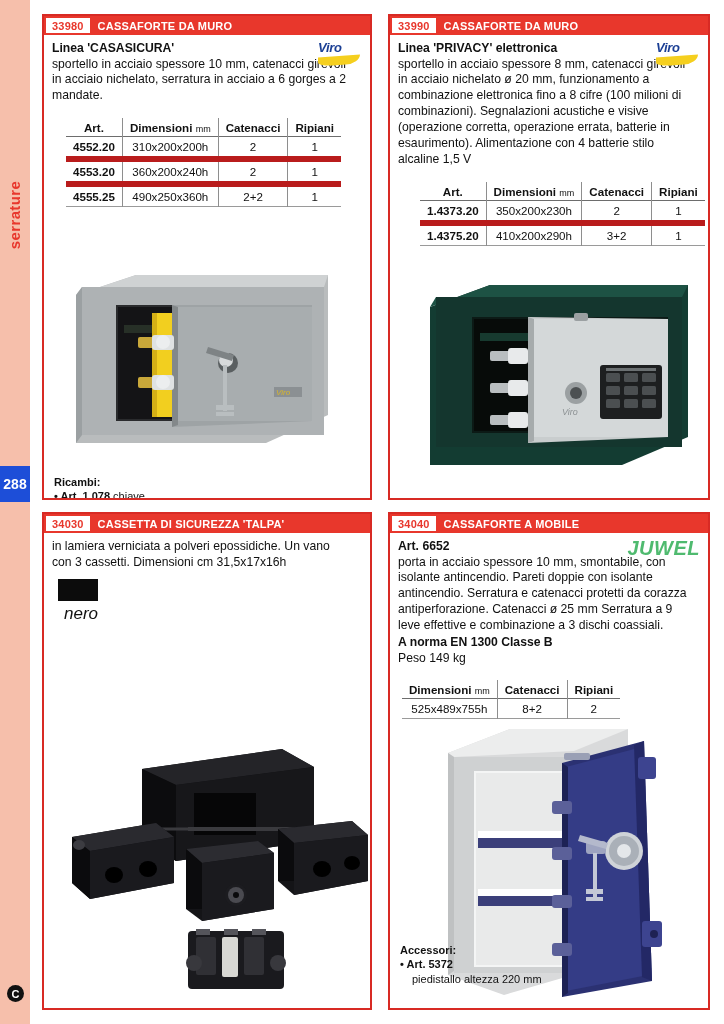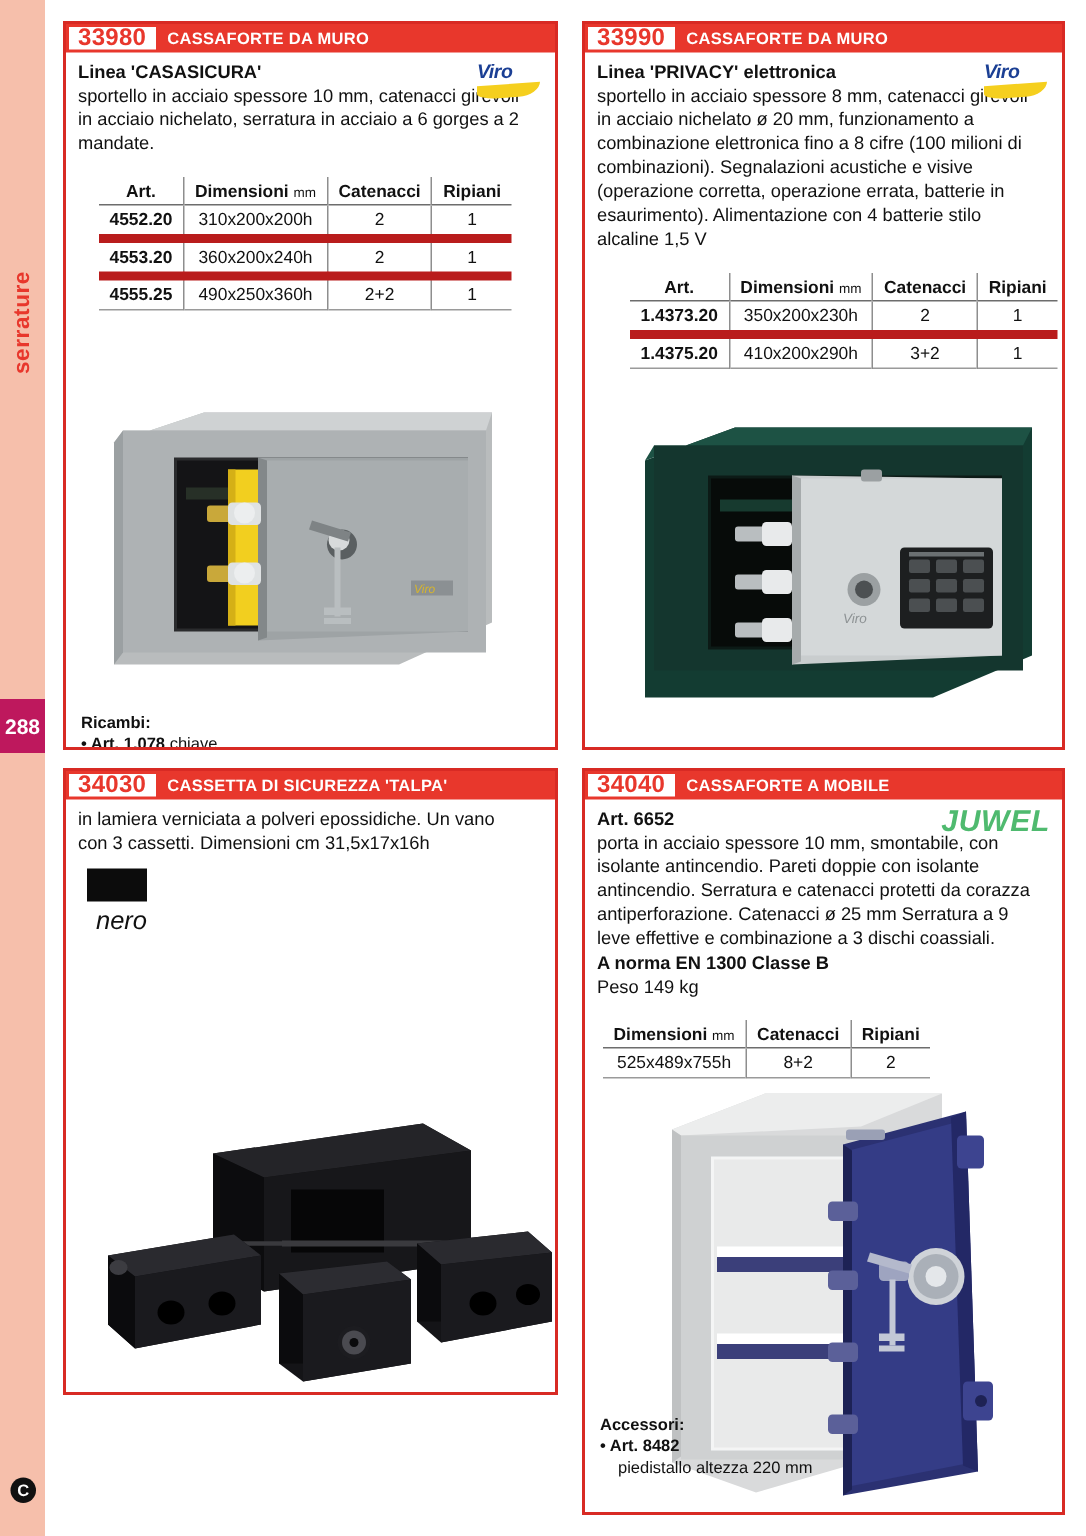--- a/index.html
+++ b/index.html
@@ -23,21 +23,21 @@
     line-height: 30px;
     text-align: center;
     color: #e8372c;
     font-size: 15px; font-weight: bold;
     letter-spacing: .4px;
     transform: rotate(-90deg);
   }
   .page-number-box {
     position: absolute; left: 0; top: 466px;
     width: 30px; height: 36px;
-    background: #be185d;
+    background: #1d4ed8;
     color: #ffffff;
     font-size: 14px; font-weight: bold;
     display: flex; align-items: center; justify-content: center;
   }
   .copyright-mark {
     position: absolute; left: 7px; top: 985px;
     width: 17px; height: 17px; border-radius: 50%;
     background: #111;
     color: #fff; font-size: 11px; font-weight: bold;
     display: flex; align-items: center; justify-content: center;
@@ -45,33 +45,33 @@
 
   
   .panel {
     position: absolute;
     border: 2px solid #d82a24;
     background: #fff;
     overflow: hidden;
   }
   #panel-0 { left: 42px;  top: 14px;  width: 330px; height: 486px; }
   #panel-1 { left: 388px; top: 14px;  width: 322px; height: 486px; }
-  #panel-2 { left: 42px;  top: 512px; width: 330px; height: 418px; }
+  #panel-2 { left: 42px;  top: 512px; width: 330px; height: 498px; }
   #panel-3 { left: 388px; top: 512px; width: 322px; height: 498px; }
 
   .panel-header {
     height: 19px;
     background: #e8372c;
     display: flex; align-items: stretch;
     padding: 2px 2px 2px 2px;
   }
   .panel-code {
     background: #ffffff;
     color: #e8372c;
-    font-size: 16px; font-weight: bold;
+    font-size: 11px; font-weight: bold;
     padding: 0 6px;
     display: flex; align-items: center;
     letter-spacing: .2px;
   }
   .panel-title {
     color: #ffffff;
     font-size: 11px; font-weight: bold;
     display: flex; align-items: center;
     padding-left: 8px;
     letter-spacing: .2px;
@@ -484,19 +484,19 @@
           <rect x="148" y="166" width="17" height="5" fill="#c3c8d6"></rect>
           <rect x="148" y="174" width="17" height="4" fill="#c3c8d6"></rect>
           <path d="M142,112 L170,120 L168,126 L140,118 Z" fill="#b4b9cc"></path>
 
           <rect x="126" y="30" width="26" height="7" rx="2" fill="#9aa0b5"></rect>
         </svg>
       </div>
 
       <div class="note" style="top:410px;">
         <div class="n-title">Accessori:</div>
-        <div class="n-art">• Art. 8482</div>
+        <div class="n-art">• Art. 5372</div>
         <div style="padding-left:12px">piedistallo altezza 220 mm</div>
       </div>
     </div>
   </div>
 
 </div>
 
 </body></html>

